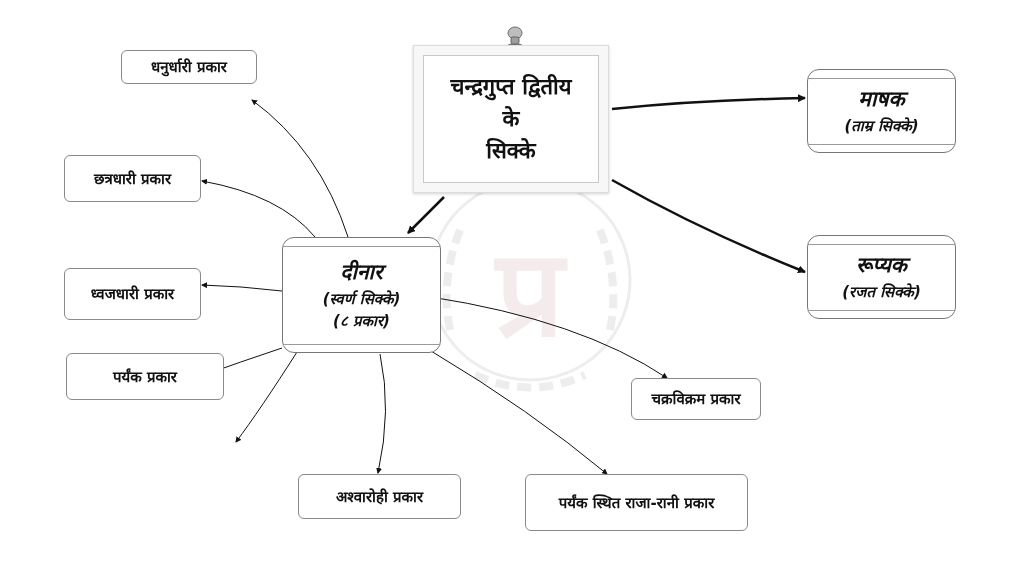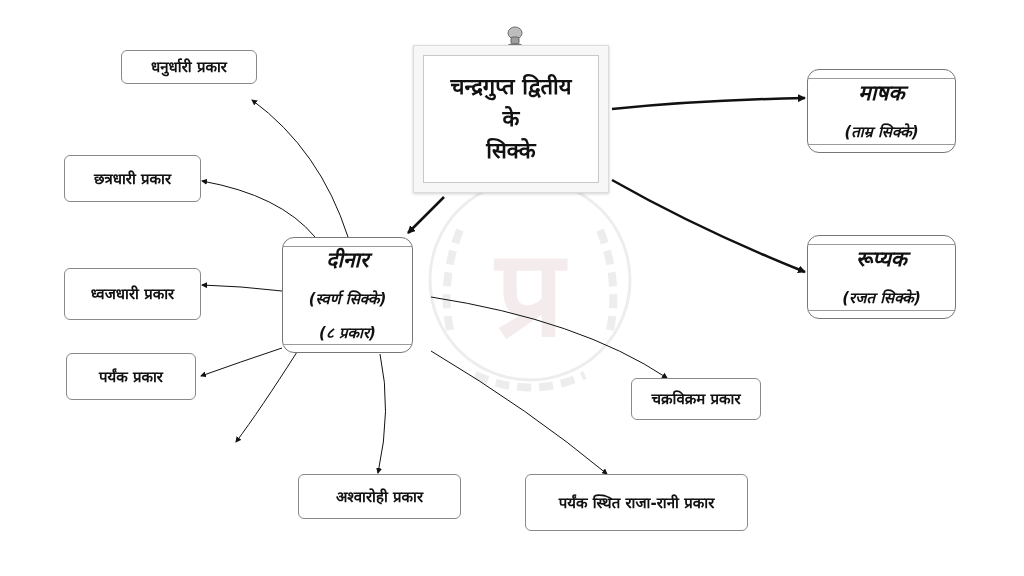--- a/index.html
+++ b/index.html
@@ -20,21 +20,21 @@
   .node.banded::after { bottom:7px; }
   .title-card { position:absolute; left:413px; top:45px; width:196px; height:148px;
                 background:#f7f7f7; border:1px solid #dcdcdc; box-sizing:border-box;
                 box-shadow:0 1px 3px rgba(0,0,0,0.18); }
   .title-inner { position:absolute; left:9px; top:9px; right:9px; bottom:9px;
                  border:1px solid #c9c9c9; background:#ffffff;
                  display:flex; flex-direction:column; align-items:center; justify-content:center;
                  font-weight:bold; font-size:22px; line-height:1.45; }
   .pin { position:absolute; left:504px; top:26px; width:22px; height:30px; }
   .main-label { font-size:21px; font-weight:bold; }
-  .sub-label { font-size:15px; font-weight:bold; margin-top:16px; }
+  .sub-label { font-size:15px; font-weight:bold; margin-top:4px; }
   .watermark { position:absolute; left:420px; top:160px; width:220px; height:240px; opacity:0.10; }
 </style>
 </head>
 <body>
 
 <div class="canvas">
 
   <svg class="watermark" viewBox="0 0 220 240">
     <circle cx="110" cy="120" r="100" fill="none" stroke="#555" stroke-width="3"></circle>
     <path d="M30 170 Q20 120 40 70 M190 170 Q200 120 180 70" fill="none" stroke="#555" stroke-width="8" stroke-dasharray="14 8"></path>
@@ -74,21 +74,21 @@
   </svg>
 
   <div class="title-card">
     <div class="title-inner">
       <span>चन्द्रगुप्त द्वितीय</span>
       <span>के</span>
       <span>सिक्के</span>
     </div>
   </div>
 
-  <div class="node banded" style="left:282px; top:237px; width:131px; height:116px;">
+  <div class="node banded" style="left:282px; top:237px; width:159px; height:116px;">
     <span class="main-label">दीनार</span>
     <span class="sub-label">(स्वर्ण सिक्के)</span>
     <span class="sub-label">(८ प्रकार)</span>
   </div>
 
   <div class="node banded" style="left:807px; top:69px; width:149px; height:84px;">
     <span class="main-label">माषक</span>
     <span class="sub-label">(ताम्र सिक्के)</span>
   </div>
 
@@ -99,21 +99,21 @@
 
   <div class="node" style="left:121px; top:50px; width:136px; height:34px;">
     <span>धनुर्धारी प्रकार</span>
   </div>
   <div class="node" style="left:64px; top:155px; width:137px; height:47px;">
     <span>छत्रधारी प्रकार</span>
   </div>
   <div class="node" style="left:64px; top:256px; width:137px; height:52px;margin-top:12px;">
     <span>ध्वजधारी प्रकार</span>
   </div>
-  <div class="node" style="left:66px; top:353px; width:130px; height:47px;">
+  <div class="node" style="left:66px; top:353px; width:158px; height:47px;">
     <span>पर्यंक प्रकार</span>
   </div>
   <div class="node" style="left:287px; top:474px; width:163px; height:45px;margin-left:11px;">
     <span>अश्वारोही प्रकार</span>
   </div>
   <div class="node" style="left:525px; top:474px; width:223px; height:57px;">
     <span>पर्यंक स्थित राजा-रानी प्रकार</span>
   </div>
   <div class="node" style="left:631px; top:378px; width:130px; height:42px;">
     <span>चक्रविक्रम प्रकार</span>

